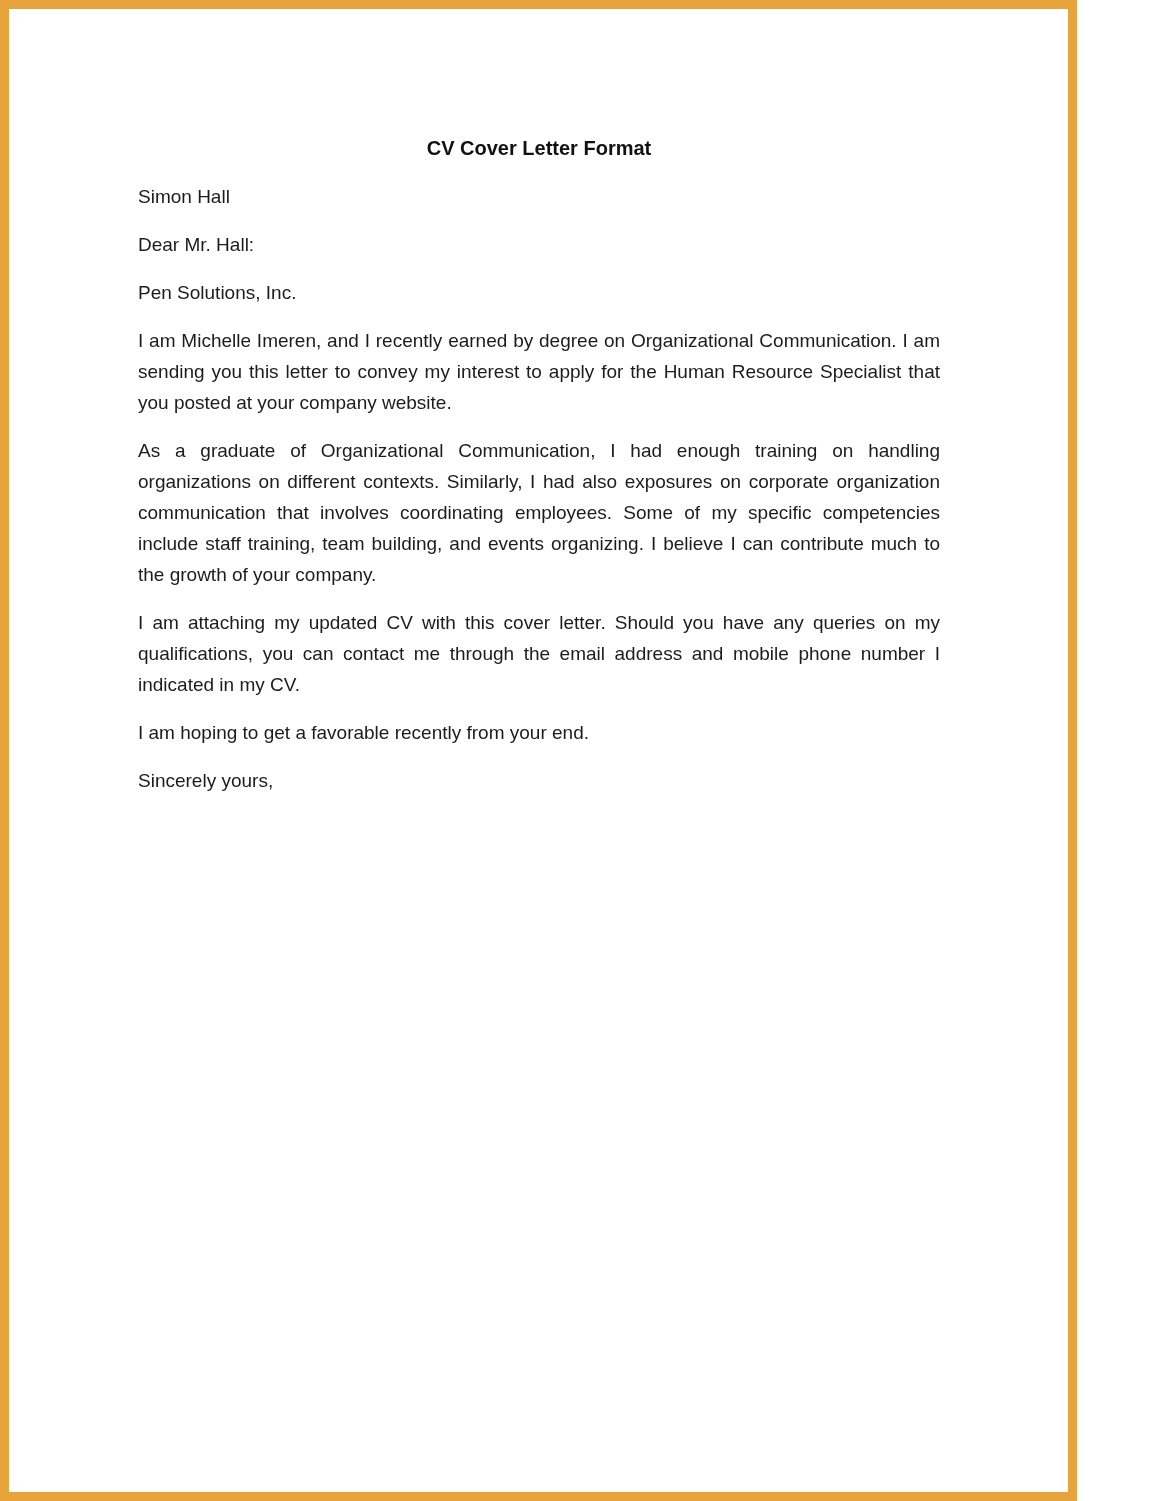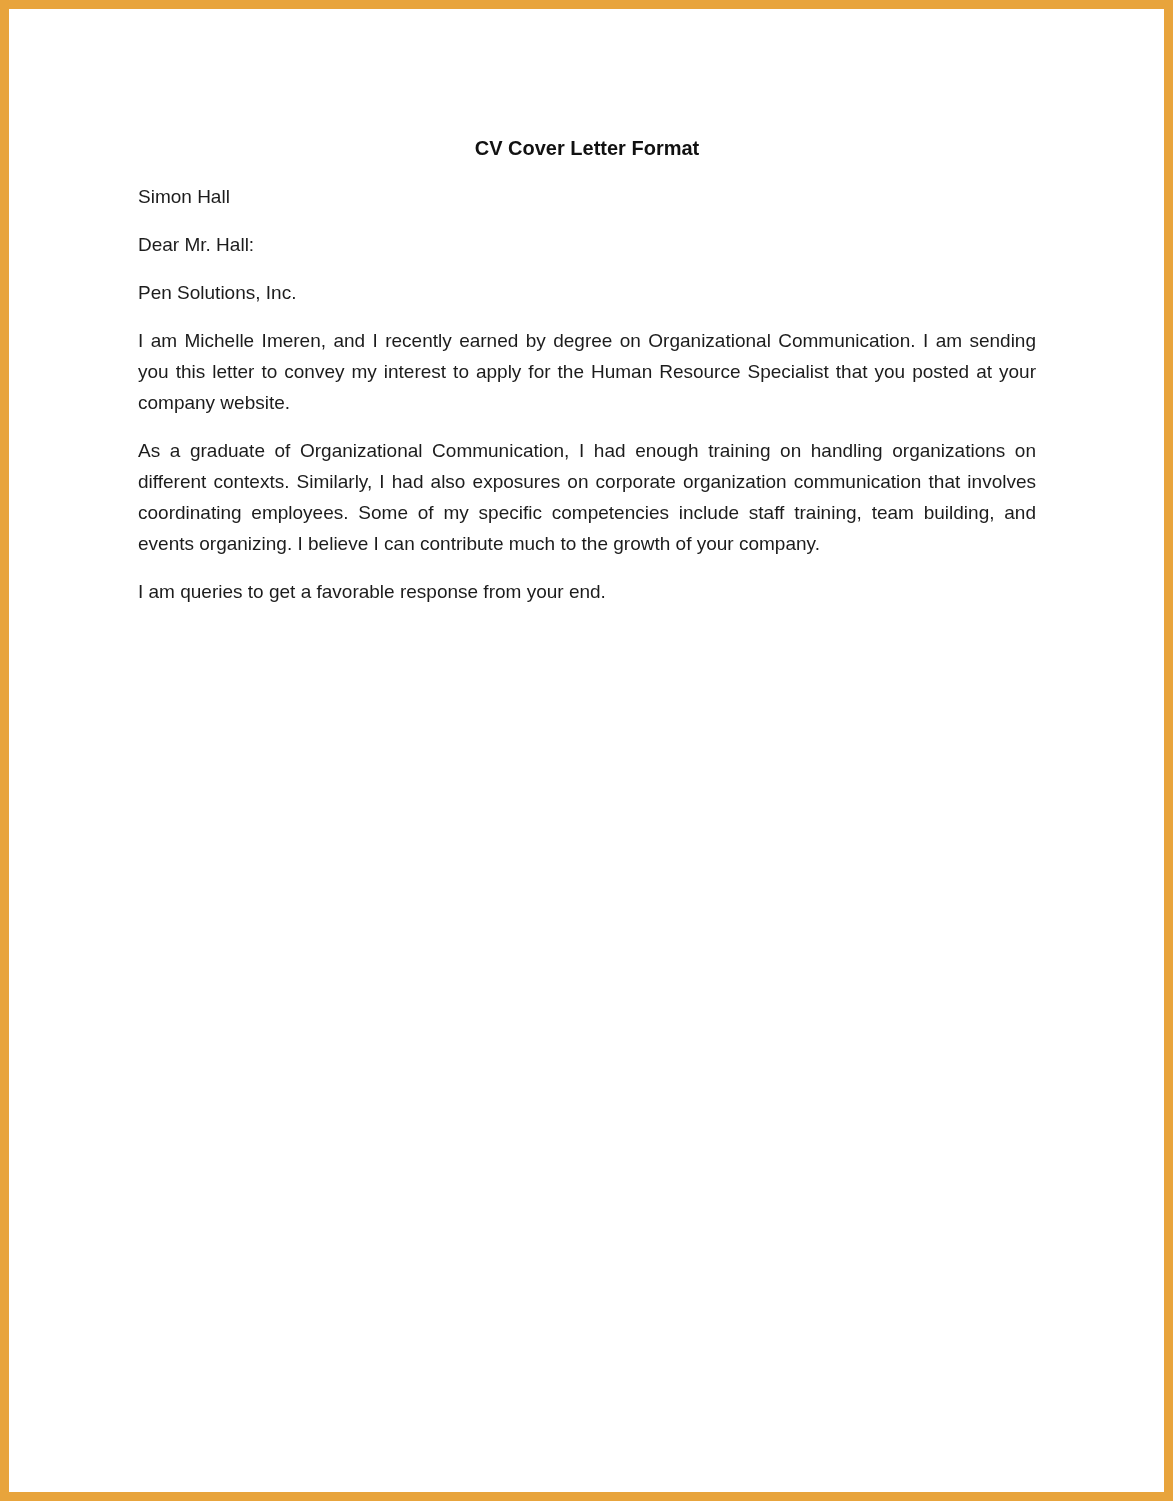--- a/index.html
+++ b/index.html
@@ -3,21 +3,21 @@
 <meta charset="utf-8">
 <style>
   html, body {
     margin: 0;
     padding: 0;
     background: #ffffff;
   }
   .page {
     position: relative;
     box-sizing: border-box;
-    width: 1173px;
+    width: 1077px;
     height: 1501px;
     background: #ffffff;
     border: 9px solid #E8A43C;
     overflow: hidden;
   }
   .content {
     box-sizing: border-box;
     padding: 124px 128px 0 129px;
     font-family: "Liberation Sans", sans-serif;
     font-size: 19px;
@@ -54,19 +54,21 @@
 
 
     <p class="addr-line">Dear Mr. Hall:</p>
 
     <p class="addr-line">Pen Solutions, Inc.</p>
 
     <p class="justify">I am Michelle Imeren, and I recently earned by degree on Organizational Communication. I am sending you this letter to convey my interest to apply for the Human Resource Specialist that you posted at your company website.</p>
 
     <p class="justify">As a graduate of Organizational Communication, I had enough training on handling organizations on different contexts. Similarly, I had also exposures on corporate organization communication that involves coordinating employees. Some of my specific competencies include staff training, team building, and events organizing. I believe I can contribute much to the growth of your company.</p>
 
+    <p class="justify">I am attaching my updated CV with this cover letter. Should you have any queries on my qualifications, you can contact me through the email address and mobile phone number I indicated in my CV.</p>
 
-    <p class="addr-line">I am queries to get a favorable response from your end.</p>
+    <p class="addr-line">I am hoping to get a favorable recently from your end.</p>
 
+    <p class="addr-line">Sincerely yours,</p>
 
 
   </div>
 </div>
 
 </body></html>

